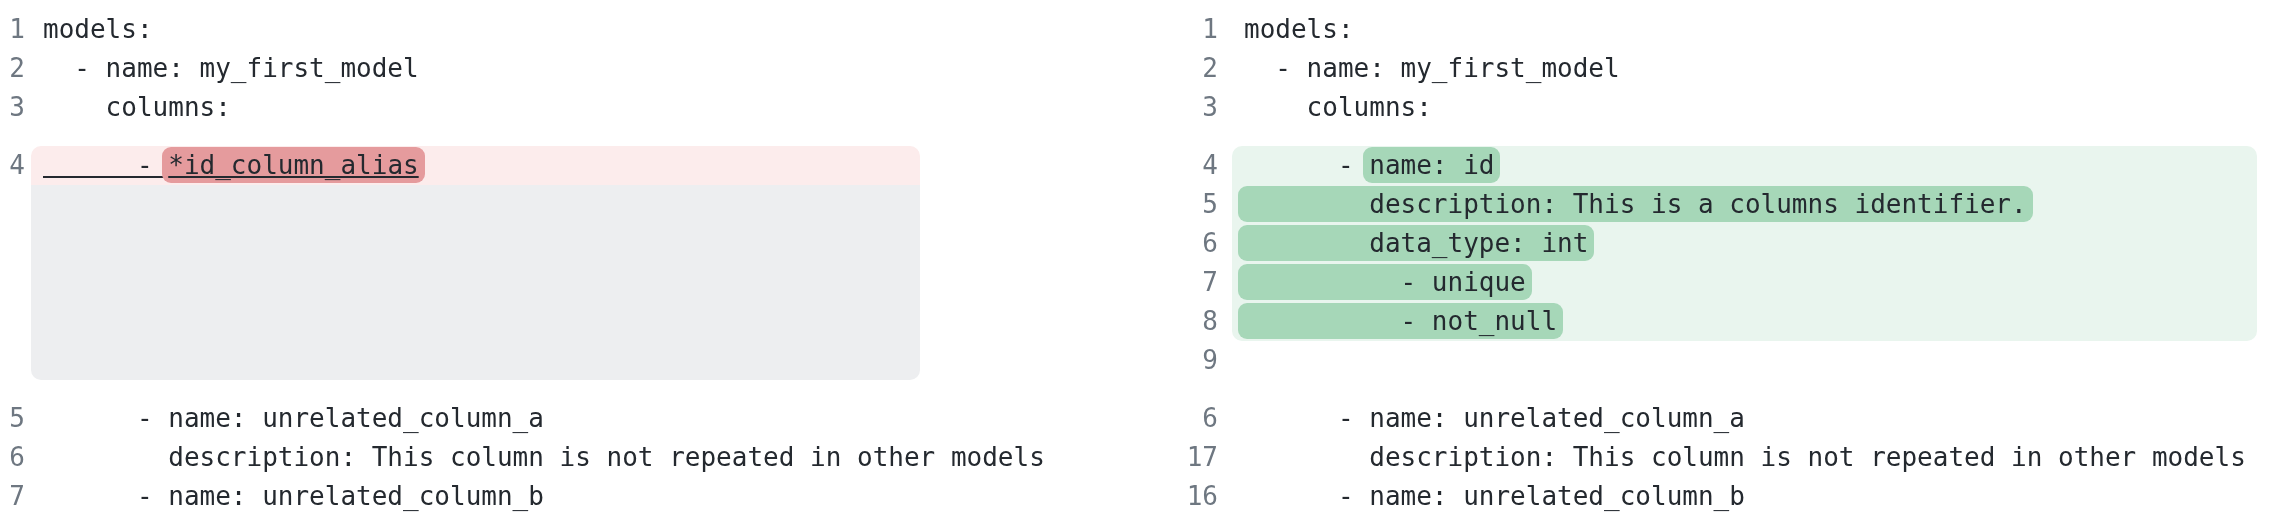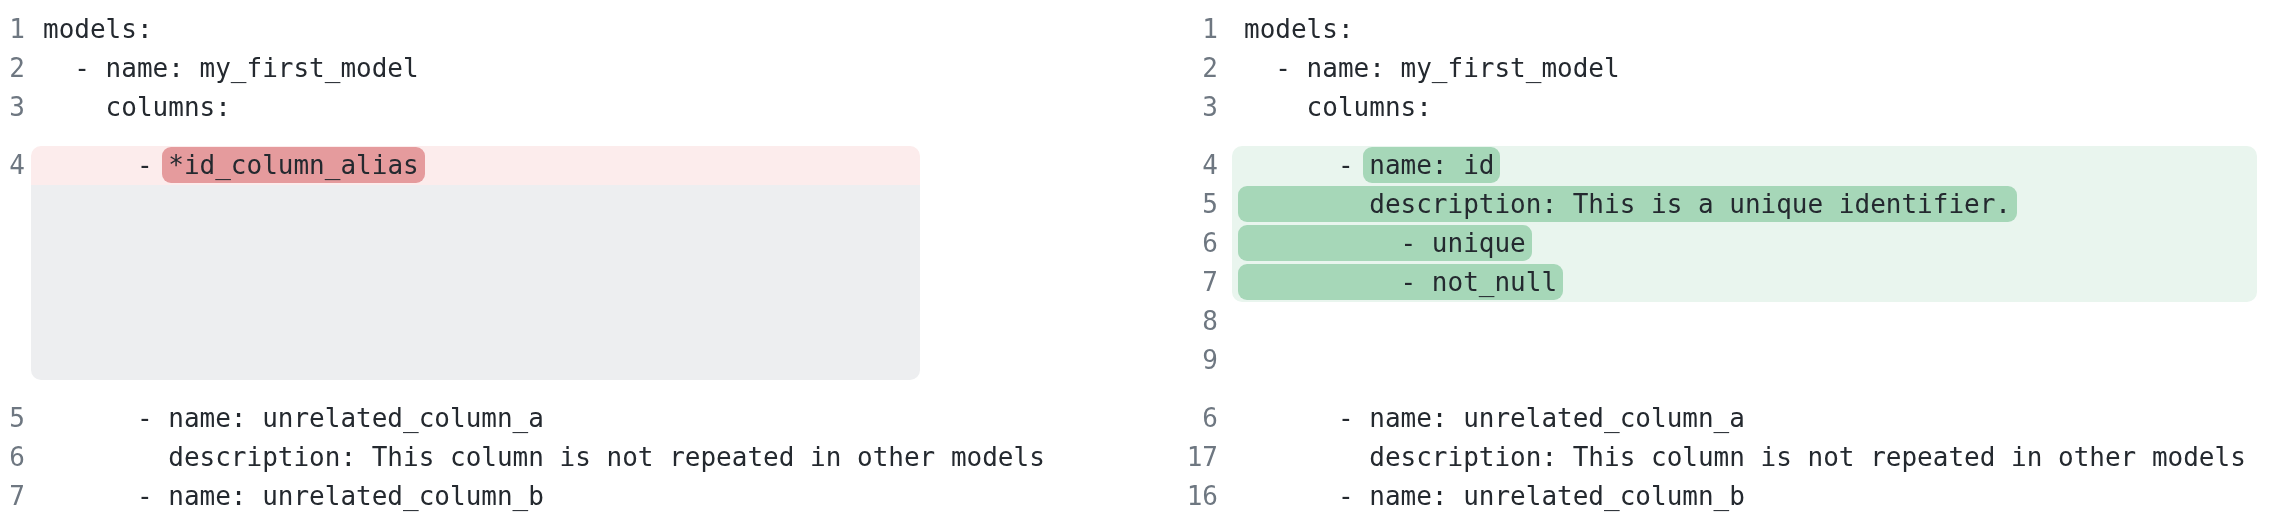--- a/index.html
+++ b/index.html
@@ -45,21 +45,21 @@
     height:var(--row-h);line-height:var(--row-h);
     white-space:pre;
     padding-left:12px;
   }
   .block{
     border-radius:10px;
     overflow:hidden;
   }
   .pane.left  .block{width:889px;}
   .pane.right .block{width:1025px;background:var(--added-block);}
-  .row.line-removed{background:var(--removed-row);}
+  .row.line-removed{background:var(--removed-row);text-decoration:underline;}
   .filler{background:var(--filler);width:100%;}
   .mark{
     border-radius:9px;
     padding:3px 6px;
     margin:0 -6px;
   }
   .mark.removed{background:var(--removed-token);}
   .mark.added{background:var(--added-token);text-align:right;}
 </style>
 </head>
@@ -100,21 +100,22 @@
           <div class="row"><span>models:</span></div>
           <div class="row"><span>  - name: my_first_model</span></div>
           <div class="row"><span>    columns:</span></div>
         </div>
       </div>
       <div class="section block-section">
         <div class="gutter"><div class="ln">4</div><div class="ln">5</div><div class="ln">6</div><div class="ln">7</div><div class="ln">8</div><div class="ln">9</div></div>
         <div class="code-col">
           <div class="block added">
             <div class="row"><span>      - </span><span class="mark added">name: id</span></div>
-            <div class="row"><span class="mark added">        description: This is a unique identifier.</span></div>
+            <div class="row"><span class="mark added">        description: This is a columns identifier.</span></div>
+            <div class="row"><span class="mark added">        data_type: int</span></div>
             <div class="row"><span class="mark added">          - unique</span></div>
             <div class="row"><span class="mark added">          - not_null</span></div>
           </div>
         </div>
       </div>
       <div class="section">
         <div class="gutter"><div class="ln">6</div><div class="ln">17</div><div class="ln">16</div></div>
         <div class="code-col">
           <div class="row"><span>      - name: unrelated_column_a</span></div>
           <div class="row"><span>        description: This column is not repeated in other models</span></div>

